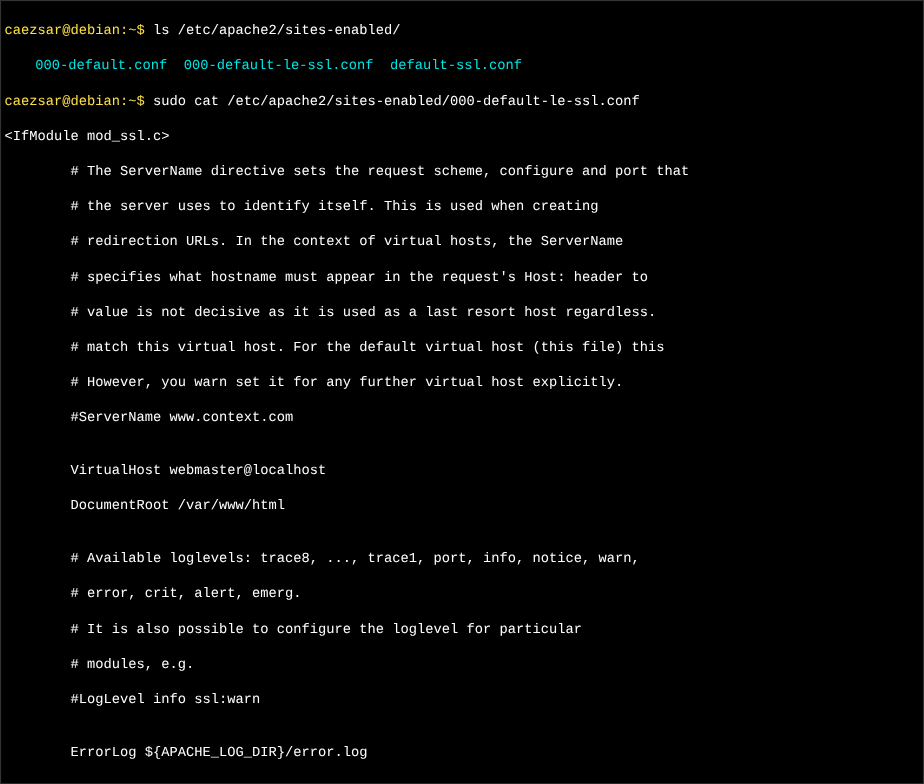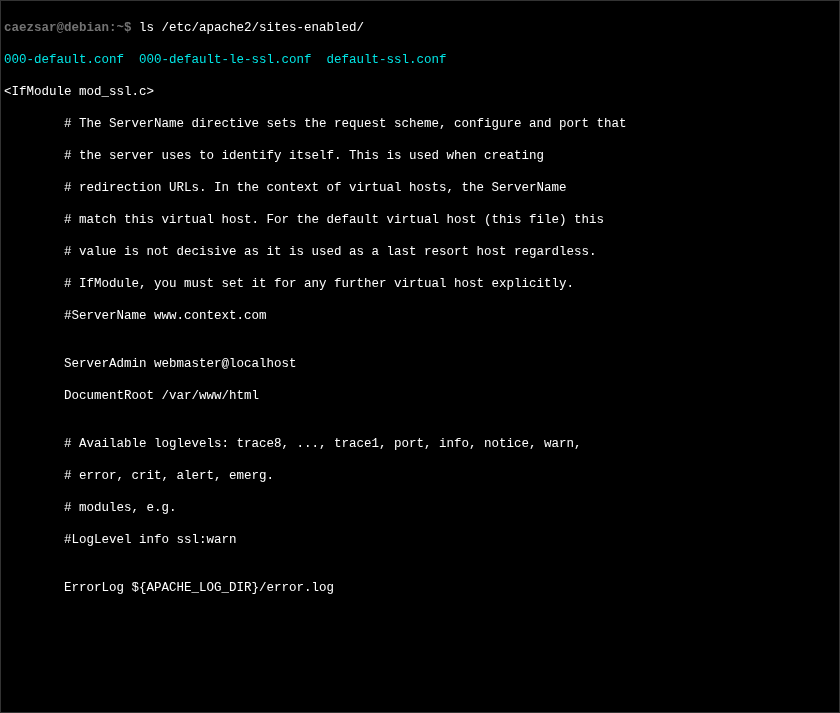--- a/index.html
+++ b/index.html
@@ -13,44 +13,47 @@
     border: 1px solid #333;
   }
   .terminal {
     font-family: "Consolas", "Courier New", monospace;
     font-size: 12.5px;
     line-height: 16px;
     color: #ffffff;
     padding: 3px;
     white-space: pre;
   }
-  .prompt-user { color: #737373; font-weight: bold; }
-  .teal { color: #00e5e5; }
+  .prompt-user { color: #fde047; }
+  .teal { color: #00e5e5; margin-left: 28px; }
   .line { display: block; }
 </style>
 </head>
 <body>
 
 <div class="terminal">
 <span class="line"><span class="prompt-user">caezsar@debian:~$ </span><span>ls /etc/apache2/sites-enabled/</span></span>
 <span class="line teal">000-default.conf  000-default-le-ssl.conf  default-ssl.conf</span>
+<span class="line"><span class="prompt-user">caezsar@debian:~$ </span><span>sudo cat /etc/apache2/sites-enabled/000-default-le-ssl.conf</span></span>
 <span class="line">&lt;IfModule mod_ssl.c&gt;</span>
 <span class="line">        # The ServerName directive sets the request scheme, configure and port that</span>
 <span class="line">        # the server uses to identify itself. This is used when creating</span>
 <span class="line">        # redirection URLs. In the context of virtual hosts, the ServerName</span>
+<span class="line">        # specifies what hostname must appear in the request's Host: header to</span>
+<span class="line">        # value is not decisive as it is used as a last resort host regardless.</span>
 <span class="line">        # match this virtual host. For the default virtual host (this file) this</span>
-<span class="line">        # value is not decisive as it is used as a last resort host regardless.</span>
-<span class="line">        # IfModule, you must set it for any further virtual host explicitly.</span>
+<span class="line">        # However, you warn set it for any further virtual host explicitly.</span>
 <span class="line">        #ServerName www.context.com</span>
 <span class="line"></span>
-<span class="line">        ServerAdmin webmaster@localhost</span>
+<span class="line">        VirtualHost webmaster@localhost</span>
 <span class="line">        DocumentRoot /var/www/html</span>
 <span class="line"></span>
 <span class="line">        # Available loglevels: trace8, ..., trace1, port, info, notice, warn,</span>
 <span class="line">        # error, crit, alert, emerg.</span>
+<span class="line">        # It is also possible to configure the loglevel for particular</span>
 <span class="line">        # modules, e.g.</span>
 <span class="line">        #LogLevel info ssl:warn</span>
 <span class="line"></span>
 <span class="line">        ErrorLog ${APACHE_LOG_DIR}/error.log</span>
 
 <span class="line"></span>
 
 
 
 

